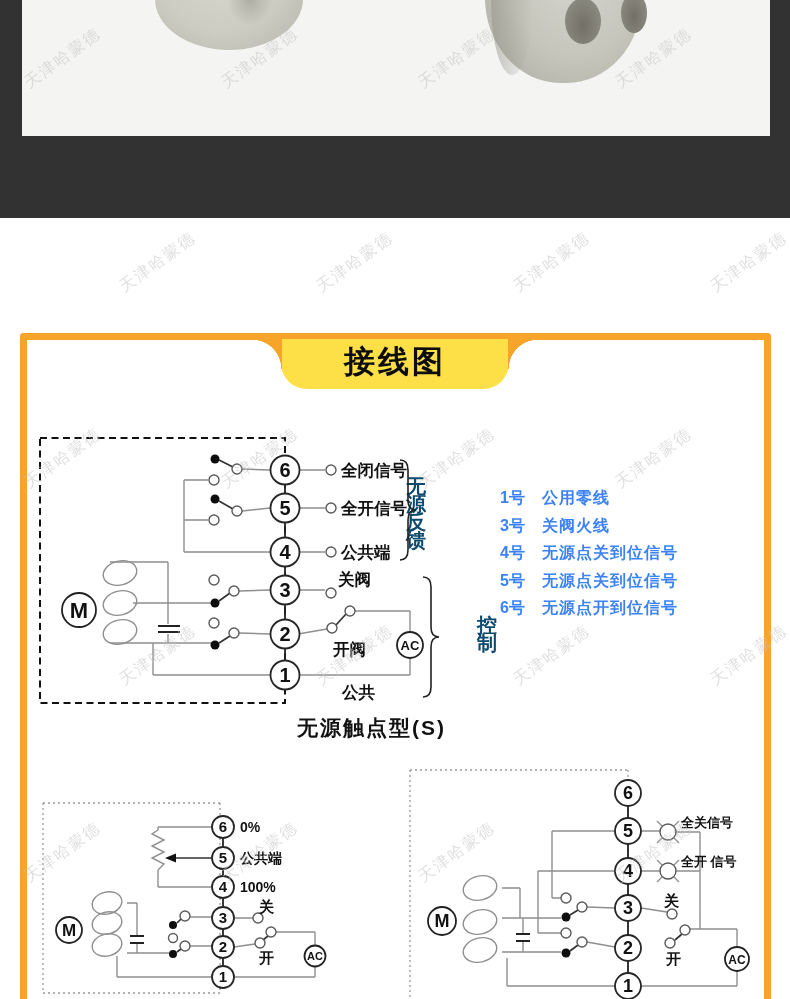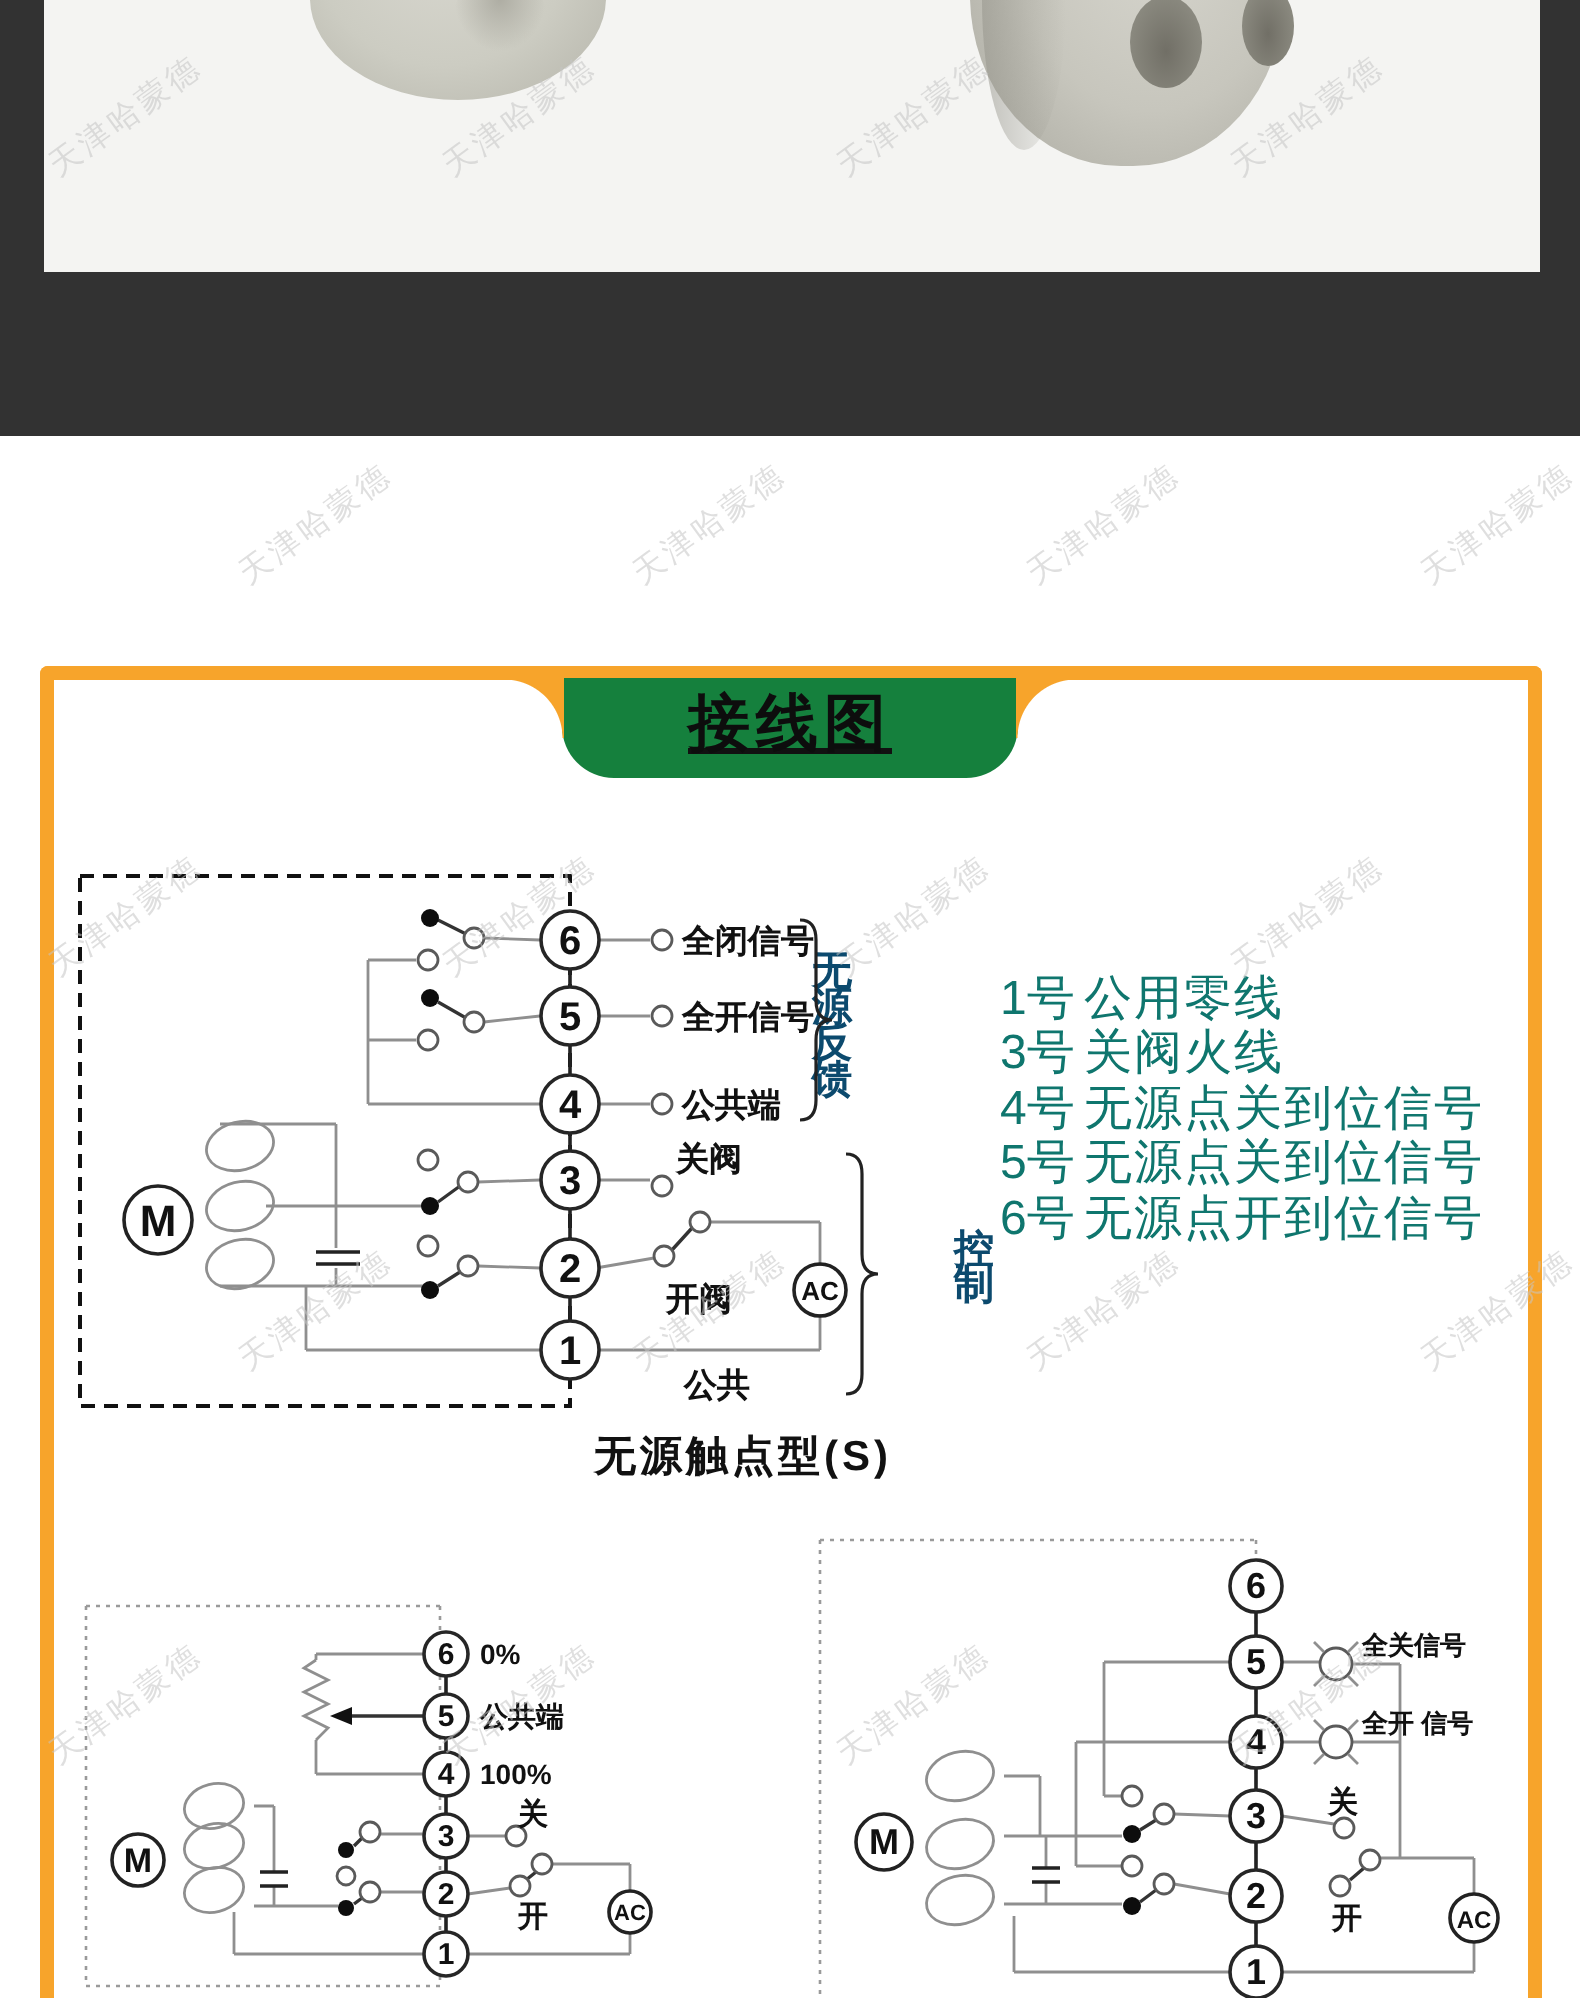--- a/index.html
+++ b/index.html
@@ -18,30 +18,30 @@
          background:radial-gradient(ellipse at 50% 60%,#716f66 0%,#8b8a80 75%,#979689 100%);}
   .prod2-hole2{position:absolute;left:136px;top:88px;width:26px;height:40px;border-radius:50%;
          background:radial-gradient(ellipse at 50% 60%,#716f66 0%,#8b8a80 75%,#979689 100%);}
   .prod2-rim{position:absolute;left:6px;top:20px;width:42px;height:150px;border-radius:50%;
          background:linear-gradient(90deg,rgba(150,149,140,.55),rgba(150,149,140,0));}
   
   .orange-box{position:absolute;left:20px;top:333px;width:737px;height:666px;
               border-left:7px solid #f7a42b;border-right:7px solid #f7a42b;border-top:7px solid #f7a42b;
               border-radius:4px 4px 0 0;background:transparent;}
   .banner{position:absolute;left:50%;top:339px;transform:translateX(-50%);width:228px;height:50px;
-          background:#15803d;border-radius:0 0 26px 26px;z-index:3;text-decoration:underline;}
+          background:#fde047;border-radius:0 0 26px 26px;z-index:3;}
   .banner::before{content:'';position:absolute;left:-29px;top:0;width:30px;height:30px;
           background:radial-gradient(circle at 0% 100%,rgba(0,0,0,0) 29px,#f7a42b 29.5px);}
   .banner::after{content:'';position:absolute;right:-29px;top:0;width:30px;height:30px;
           background:radial-gradient(circle at 100% 100%,rgba(0,0,0,0) 29px,#f7a42b 29.5px);}
   .banner .title{display:block;text-align:center;font-size:31px;font-weight:bold;color:#0d0d0d;
           line-height:46px;letter-spacing:3px;}
   
   .legend{position:absolute;left:500px;top:485px;z-index:2;}
-  .legend-row{display:flex;height:27.5px;align-items:center;font-size:24px;font-weight:400;color:#0f766e;}
+  .legend-row{display:flex;height:27.5px;align-items:center;font-size:16px;font-weight:700;color:#3b82f6;}
   .legend-num{width:42px;}
   .legend-desc{margin-left:0;letter-spacing:1px;}
   
   .v-label{position:absolute;width:20px;font-weight:700;color:#0c4a6e;word-break:break-all;
            line-height:18px;font-size:20px;z-index:2;text-align:center;}
   .caption{position:absolute;left:297px;top:714px;font-size:21px;font-weight:700;color:#111;
            letter-spacing:2px;z-index:2;}
   
   .diag{position:absolute;z-index:2;}
   .wire{stroke:#8f8f8f;stroke-width:1.4;fill:none;}

